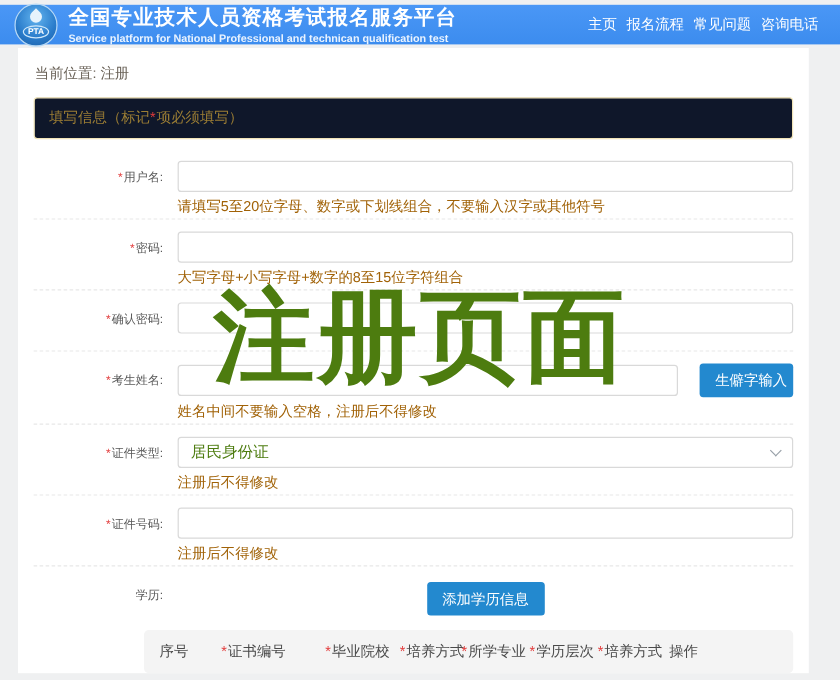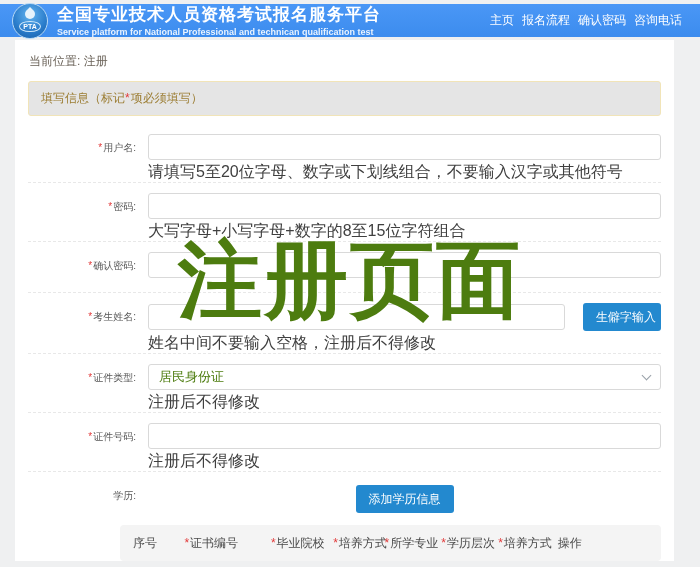--- a/index.html
+++ b/index.html
@@ -20,36 +20,36 @@
                border:1px solid #cfe8fa; border-radius:50%; padding:0 3px; }
   .title-wrap { margin-left:9px; color:#fff; }
   .title-wrap h1 { font-size:17px; font-weight:bold; letter-spacing:1px; line-height:20px; }
   .title-wrap .sub { font-size:9px; color:#e9f3ff; margin-top:2px; font-weight:bold; }
   .top-nav { margin-left:auto; display:flex; gap:8px; padding-right:6px; }
   .top-nav span { color:#fff; font-size:12px; cursor:pointer; white-space:nowrap; }
 
   
   .panel { background:#fff; margin:3px 26px 0 15px; min-height:517px; }
   .breadcrumb { padding:13px 14px 7px; font-size:12px; color:#6a6258; }
-  .notice { margin:4px 13px 8px; padding:8px 12px; background:#e5e5e5;
+  .notice { margin:4px 13px 8px; padding:8px 12px; background:#0f172a;
             border:1px solid #f1e4b8; border-radius:3px; font-size:12px; color:#9c7e34; }
   .notice .req { color:#e23b3b; }
 
   
   .form { margin:0 13px; }
   .form-row { display:flex; padding:10px 0 3px; border-bottom:1px dashed #e8e8e8; }
   .form-row.no-hint { padding-bottom:14px; }
   .form-row.last { border-bottom:none; padding-bottom:6px; }
   .lbl { width:108px; flex-shrink:0; text-align:right; font-size:10px;
          color:#595959; padding-top:7px; }
   .req { color:#e23b3b; margin-right:1px; }
   .field { flex:1; padding-left:12px; }
   .txt { width:100%; height:26px; border:1px solid #d9d9d9; border-radius:3px;
          padding:0 8px; font-size:13px; color:#333; background:#fff; outline:none; }
-  .hint { margin-top:5px; font-size:16px; line-height:14px; color:#404040; }
+  .hint { margin-top:5px; font-size:12px; line-height:14px; color:#a16207; }
   .inline { display:flex; align-items:center; }
   .btn { height:28px; background:#2389cf; color:#fff; border:none; border-radius:3px;
          font-size:12px; padding:0 13px; cursor:pointer; white-space:nowrap;
          font-family:"Liberation Sans","DejaVu Sans",sans-serif; }
   .btn.rare { margin-left:18px; width:78px; }
   .select { height:26px; border:1px solid #d9d9d9; border-radius:3px; display:flex;
             align-items:center; padding:0 10px; font-size:13px; color:#4d7c0f; cursor:pointer; background:#fff; }
   .chev { width:7px; height:7px; border-right:1px solid #98a0a8; border-bottom:1px solid #98a0a8;
           transform:rotate(45deg); margin-left:auto; margin-top:-4px; }
   .edu-field { display:flex; justify-content:center; padding-top:3px; }
@@ -77,21 +77,21 @@
     <div class="drop"></div>
     <div class="pta">PTA</div>
   </div>
   <div class="title-wrap">
     <h1>全国专业技术人员资格考试报名服务平台</h1>
     <div class="sub">Service platform for National Professional and technican qualification test</div>
   </div>
   <div class="top-nav">
     <span>主页</span>
     <span>报名流程</span>
-    <span>确认密码</span>
+    <span>常见问题</span>
     <span>咨询电话</span>
   </div>
 </div>
 
 <div class="panel">
   <div class="breadcrumb">当前位置: 注册</div>
 
   <div class="notice"><span>填写信息（标记</span><span class="req">*</span><span>项必须填写）</span></div>
 
   <div class="form">

